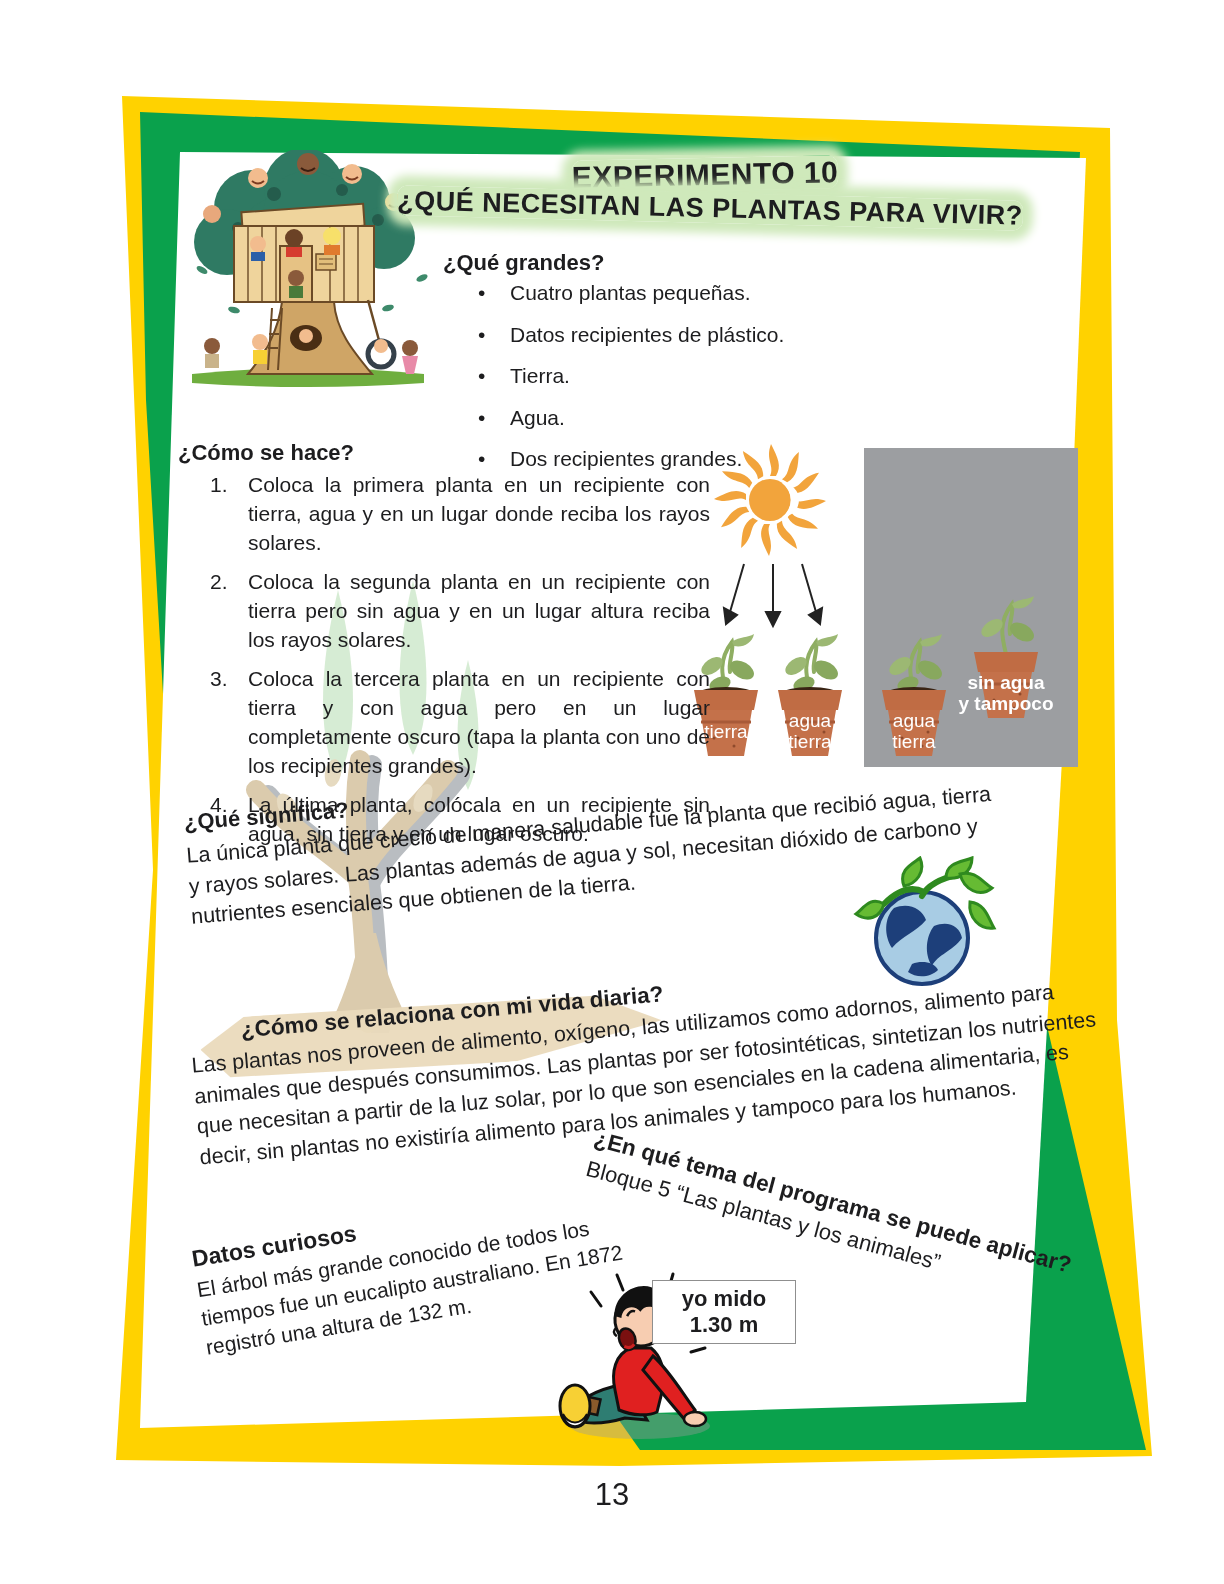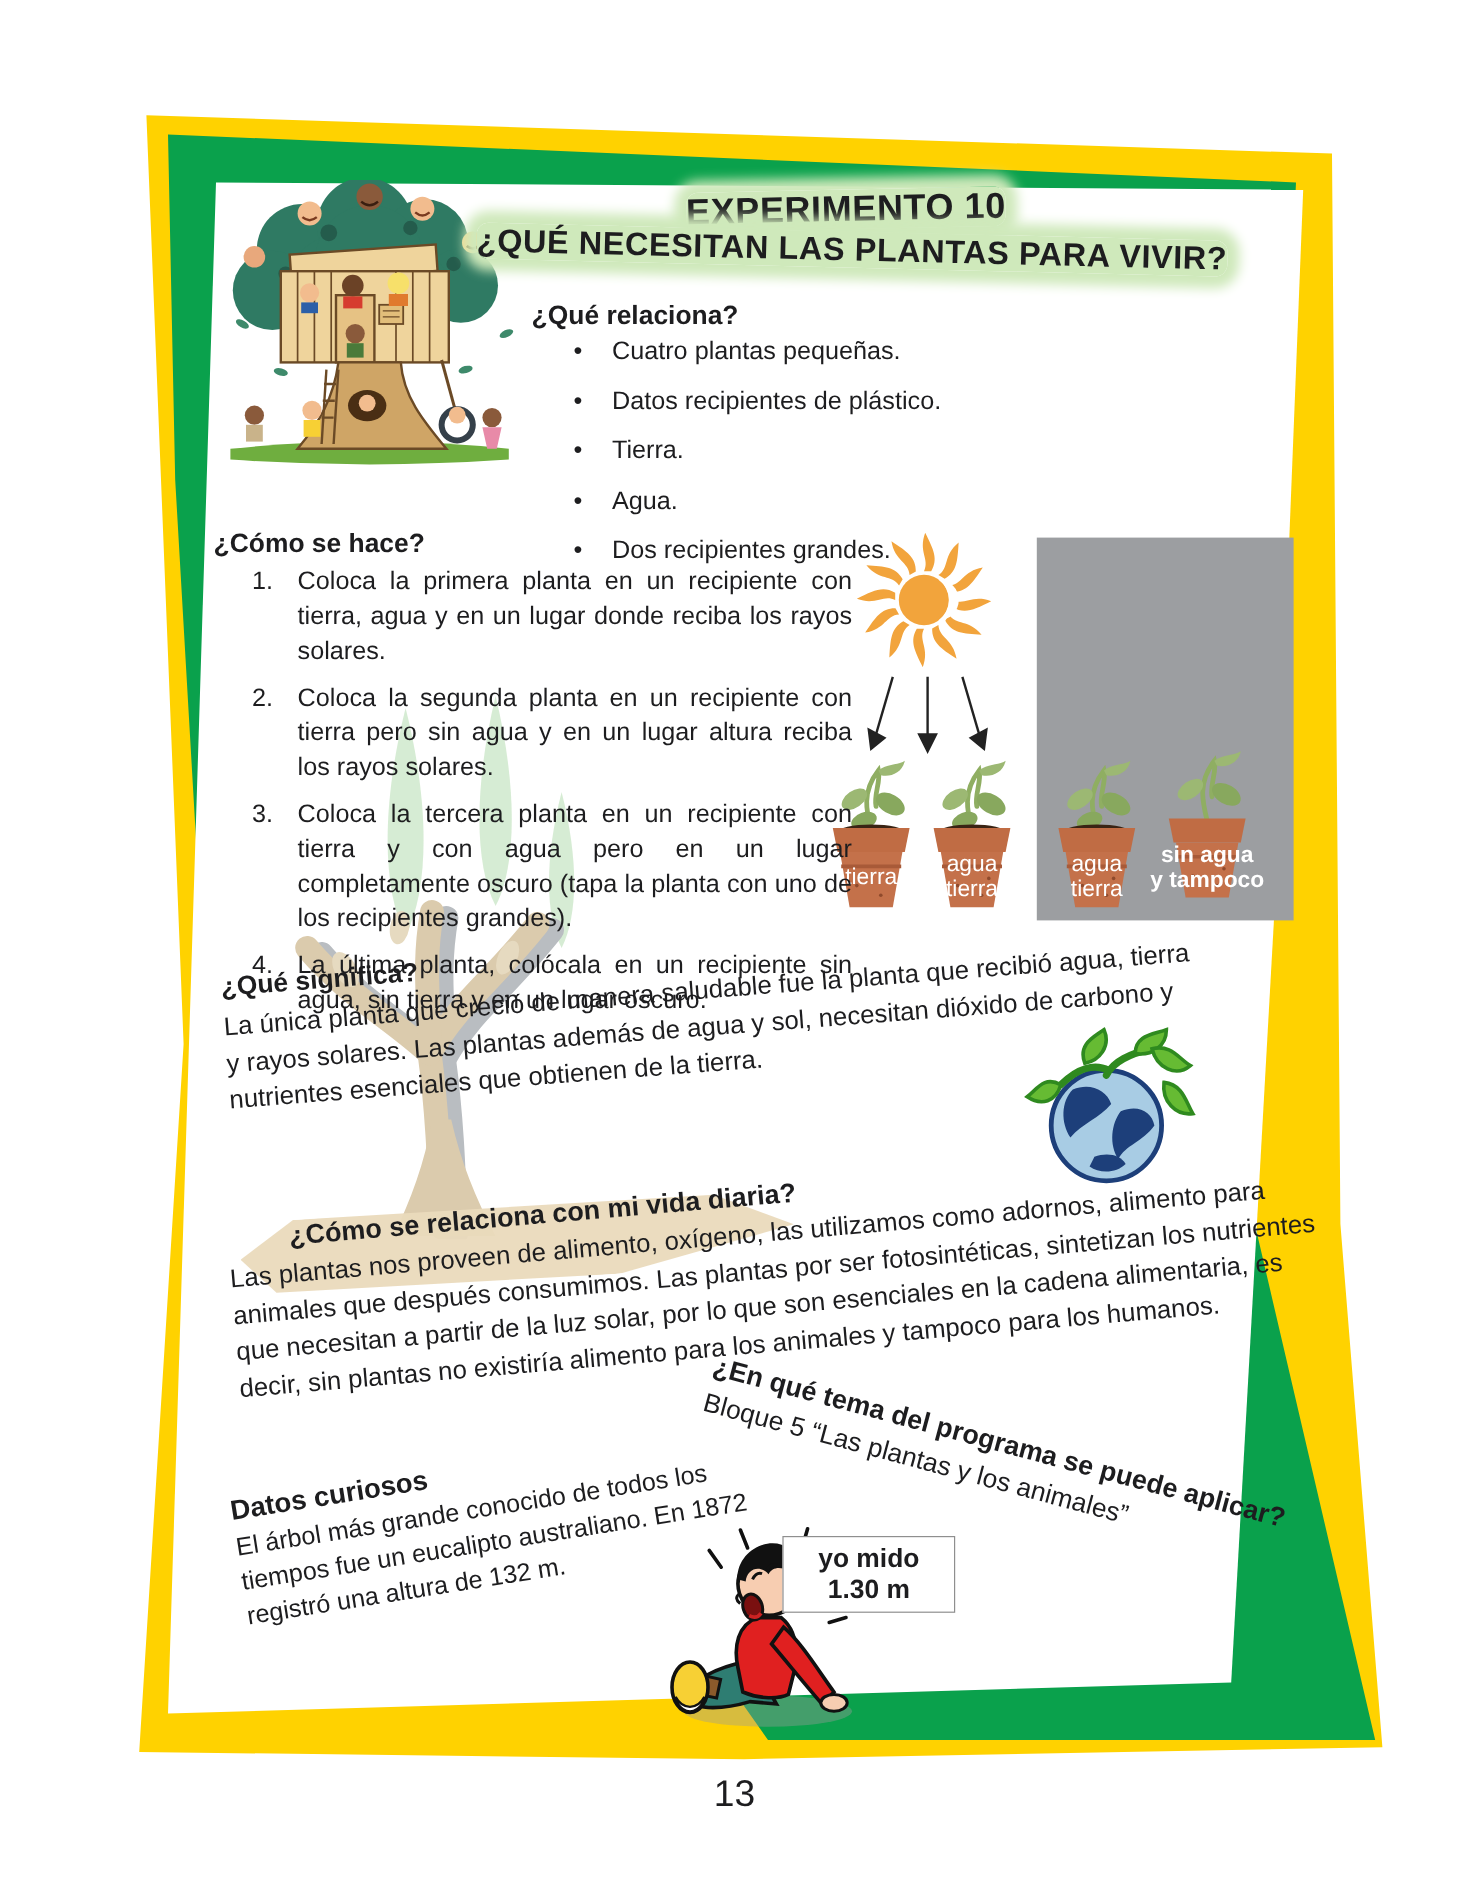--- a/index.html
+++ b/index.html
@@ -40,21 +40,21 @@
   #arrows-svg{left:718px;top:558px;width:110px;height:74px;z-index:3;}
   .pot{width:100px;height:134px;z-index:4;}
   .pot svg{position:absolute;left:0;top:0;}
   .pot-label{
     position:absolute;left:0;top:82px;width:100%;height:46px;z-index:2;
     display:flex;flex-direction:column;align-items:center;justify-content:center;
     color:#fff;font-size:19px;line-height:21px;
   }
   .pot-label.bold{font-weight:bold;}
   #pot-1{left:676px;top:626px;} #pot-2{left:760px;top:626px;}
-  #pot-3{left:864px;top:626px;} #pot-4{left:956px;top:618px;}
+  #pot-3{left:864px;top:626px;} #pot-4{left:956px;top:588px;}
   
   .rot-block{transform-origin:left top;z-index:5;}
   #meaning-block{left:183px;top:810px;width:815px;transform:rotate(-4.4deg);}
   #meaning-block .h3{margin-bottom:5px;}
   #daily-block{left:188px;top:1022px;width:910px;transform:rotate(-4.9deg);}
   #daily-block .h3{margin-left:52px;margin-bottom:3px;font-size:22.5px;}
   #program-block{left:598px;top:1126px;transform:rotate(15deg);}
   #program-block .h3{font-size:22.5px;white-space:nowrap;}
   #program-block .body-txt{font-size:22px;white-space:nowrap;margin-top:3px;}
   #facts-block{left:190px;top:1246px;width:455px;transform:rotate(-9deg);}
@@ -188,21 +188,21 @@
       <ellipse cx="20" cy="120" rx="6" ry="3" transform="rotate(30 20 120)"></ellipse>
       <ellipse cx="240" cy="128" rx="6" ry="3" transform="rotate(-25 240 128)"></ellipse>
       <ellipse cx="52" cy="160" rx="6" ry="3" transform="rotate(15 52 160)"></ellipse>
       <ellipse cx="206" cy="158" rx="6" ry="3" transform="rotate(-15 206 158)"></ellipse>
     </g>
   </svg>
 
   <div id="title1" class="abs title-line"><span class="glow">EXPERIMENTO 10</span></div>
   <div id="title2" class="abs title-line"><span class="glow">¿QUÉ NECESITAN LAS PLANTAS PARA VIVIR?</span></div>
 
-  <h3 id="materials-heading" class="abs h3">¿Qué relaciona?</h3>
+  <h3 id="materials-heading" class="abs h3">¿Qué grandes?</h3>
   <ul id="materials-list" class="abs">
     <li>
         <span class="bullet">•</span>
         <span>Cuatro plantas pequeñas.</span>
       </li>
     <li>
         <span class="bullet">•</span>
         <span>Datos recipientes de plástico.</span>
       </li>
     <li>

